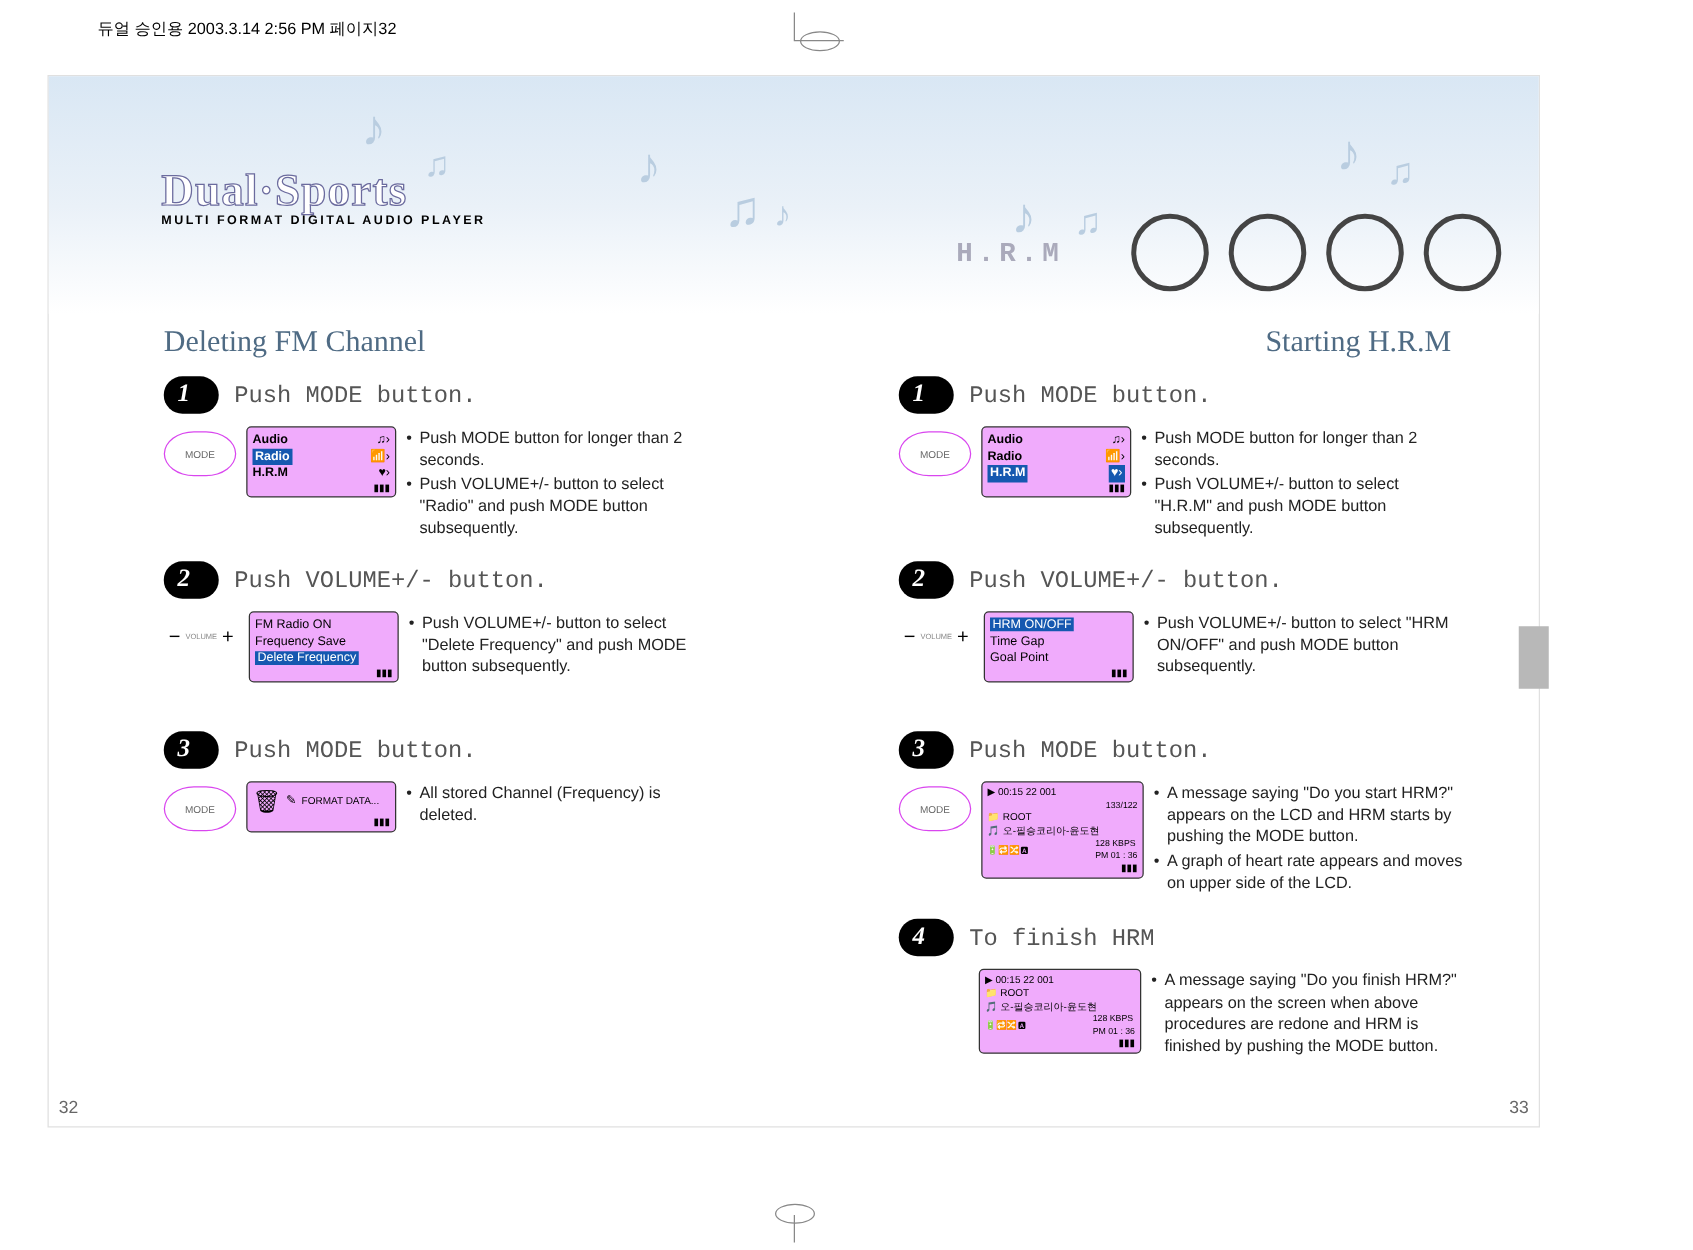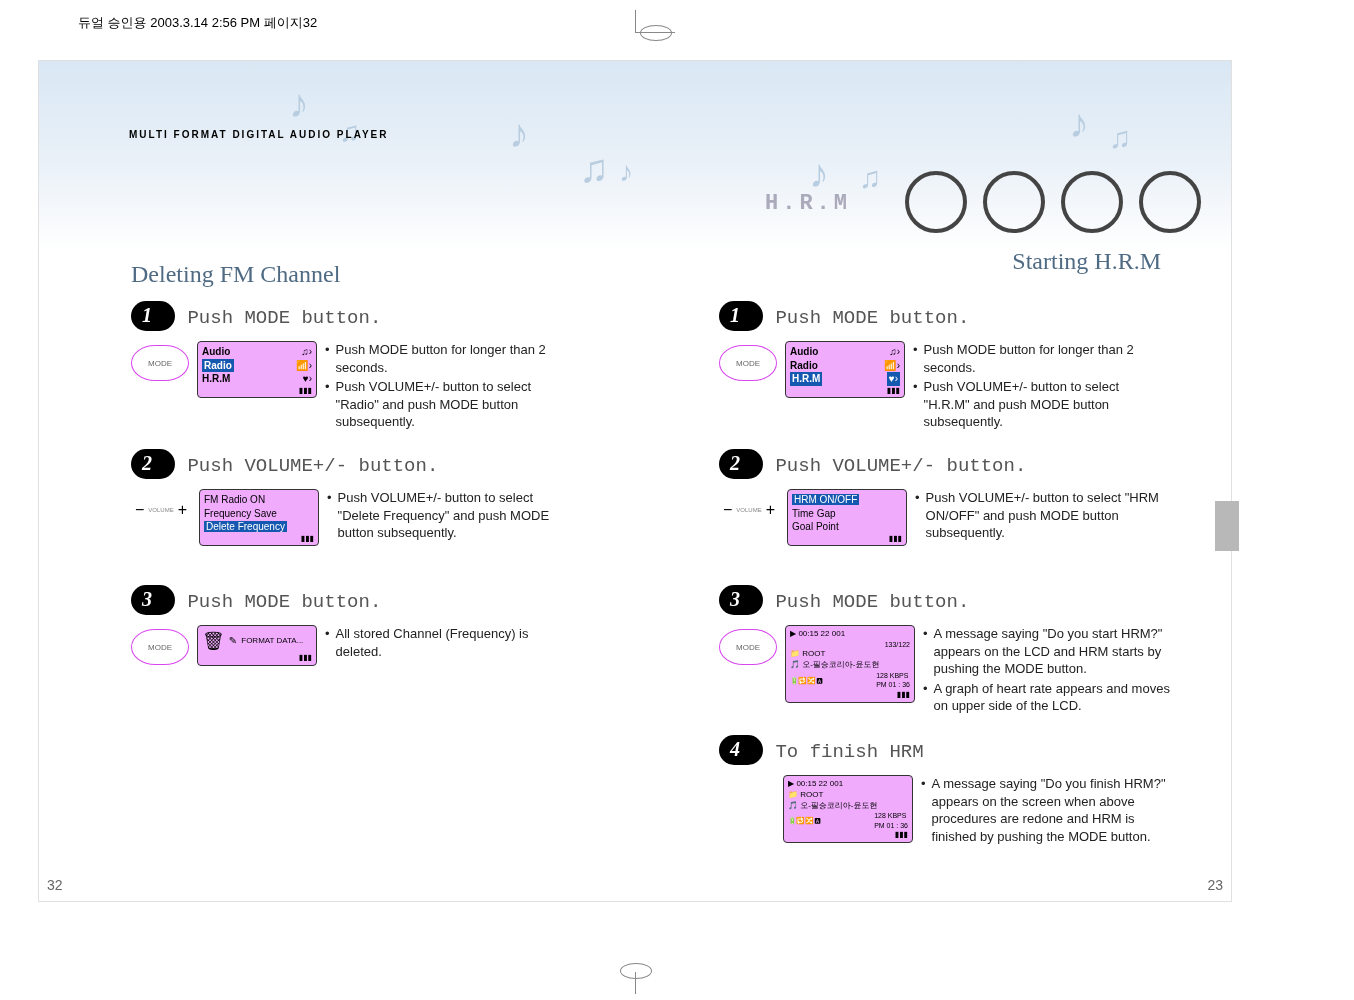--- a/index.html
+++ b/index.html
@@ -99,21 +99,21 @@
     left: 92px;
     top: 200px;
     font-family: 'Comic Sans MS', cursive;
     font-size: 24px;
     color: #4f6b84;
     font-weight: 500;
   }
   .section-title-right {
     position: absolute;
     right: 70px;
-    top: 187px;
+    top: 200px;
     font-family: 'Comic Sans MS', cursive;
     font-size: 24px;
     color: #4f6b84;
     font-weight: 500;
   }
   .step-badge {
     display: inline-flex;
     align-items: center;
     background: #000;
     color: #fff;
@@ -222,20 +222,21 @@
     <span class="note" style="left:300px; top:55px; font-size:28px;">♫</span>
     <span class="note" style="left:470px; top:50px;">♪</span>
     <span class="note" style="left:540px; top:85px;">♫</span>
     <span class="note" style="left:580px; top:95px; font-size:28px;">♪</span>
     <span class="note" style="left:770px; top:90px;">♪</span>
     <span class="note" style="left:820px; top:100px; font-size:30px;">♫</span>
     <span class="note" style="left:1030px; top:40px;">♪</span>
     <span class="note" style="left:1070px; top:60px; font-size:30px;">♫</span>
 
     <div class="logo">
+      <div class="logo-title">Dual·Sports</div>
       <div class="logo-sub">MULTI FORMAT DIGITAL AUDIO PLAYER</div>
     </div>
 
     <div class="hrm-label">H.R.M</div>
 
     <div class="circles">
       <div class="c"></div>
       <div class="c"></div>
       <div class="c"></div>
       <div class="c"></div>
@@ -434,20 +435,20 @@
       </div>
       <div class="bullets">
         <div class="b">
             <span>A message saying "Do you finish HRM?" appears on the screen when above procedures are redone and HRM is finished by pushing the MODE button.</span>
           </div>
       </div>
     </div>
   </div>
 
   <div class="page-num-left">32</div>
-  <div class="page-num-right">23</div>
+  <div class="page-num-right">33</div>
   <div class="side-tab"></div>
 </div>
 
 <div class="crop-mark-bottom">
   <div class="vline"></div>
     <div class="circ"></div>
 </div>
 
 </body></html>

